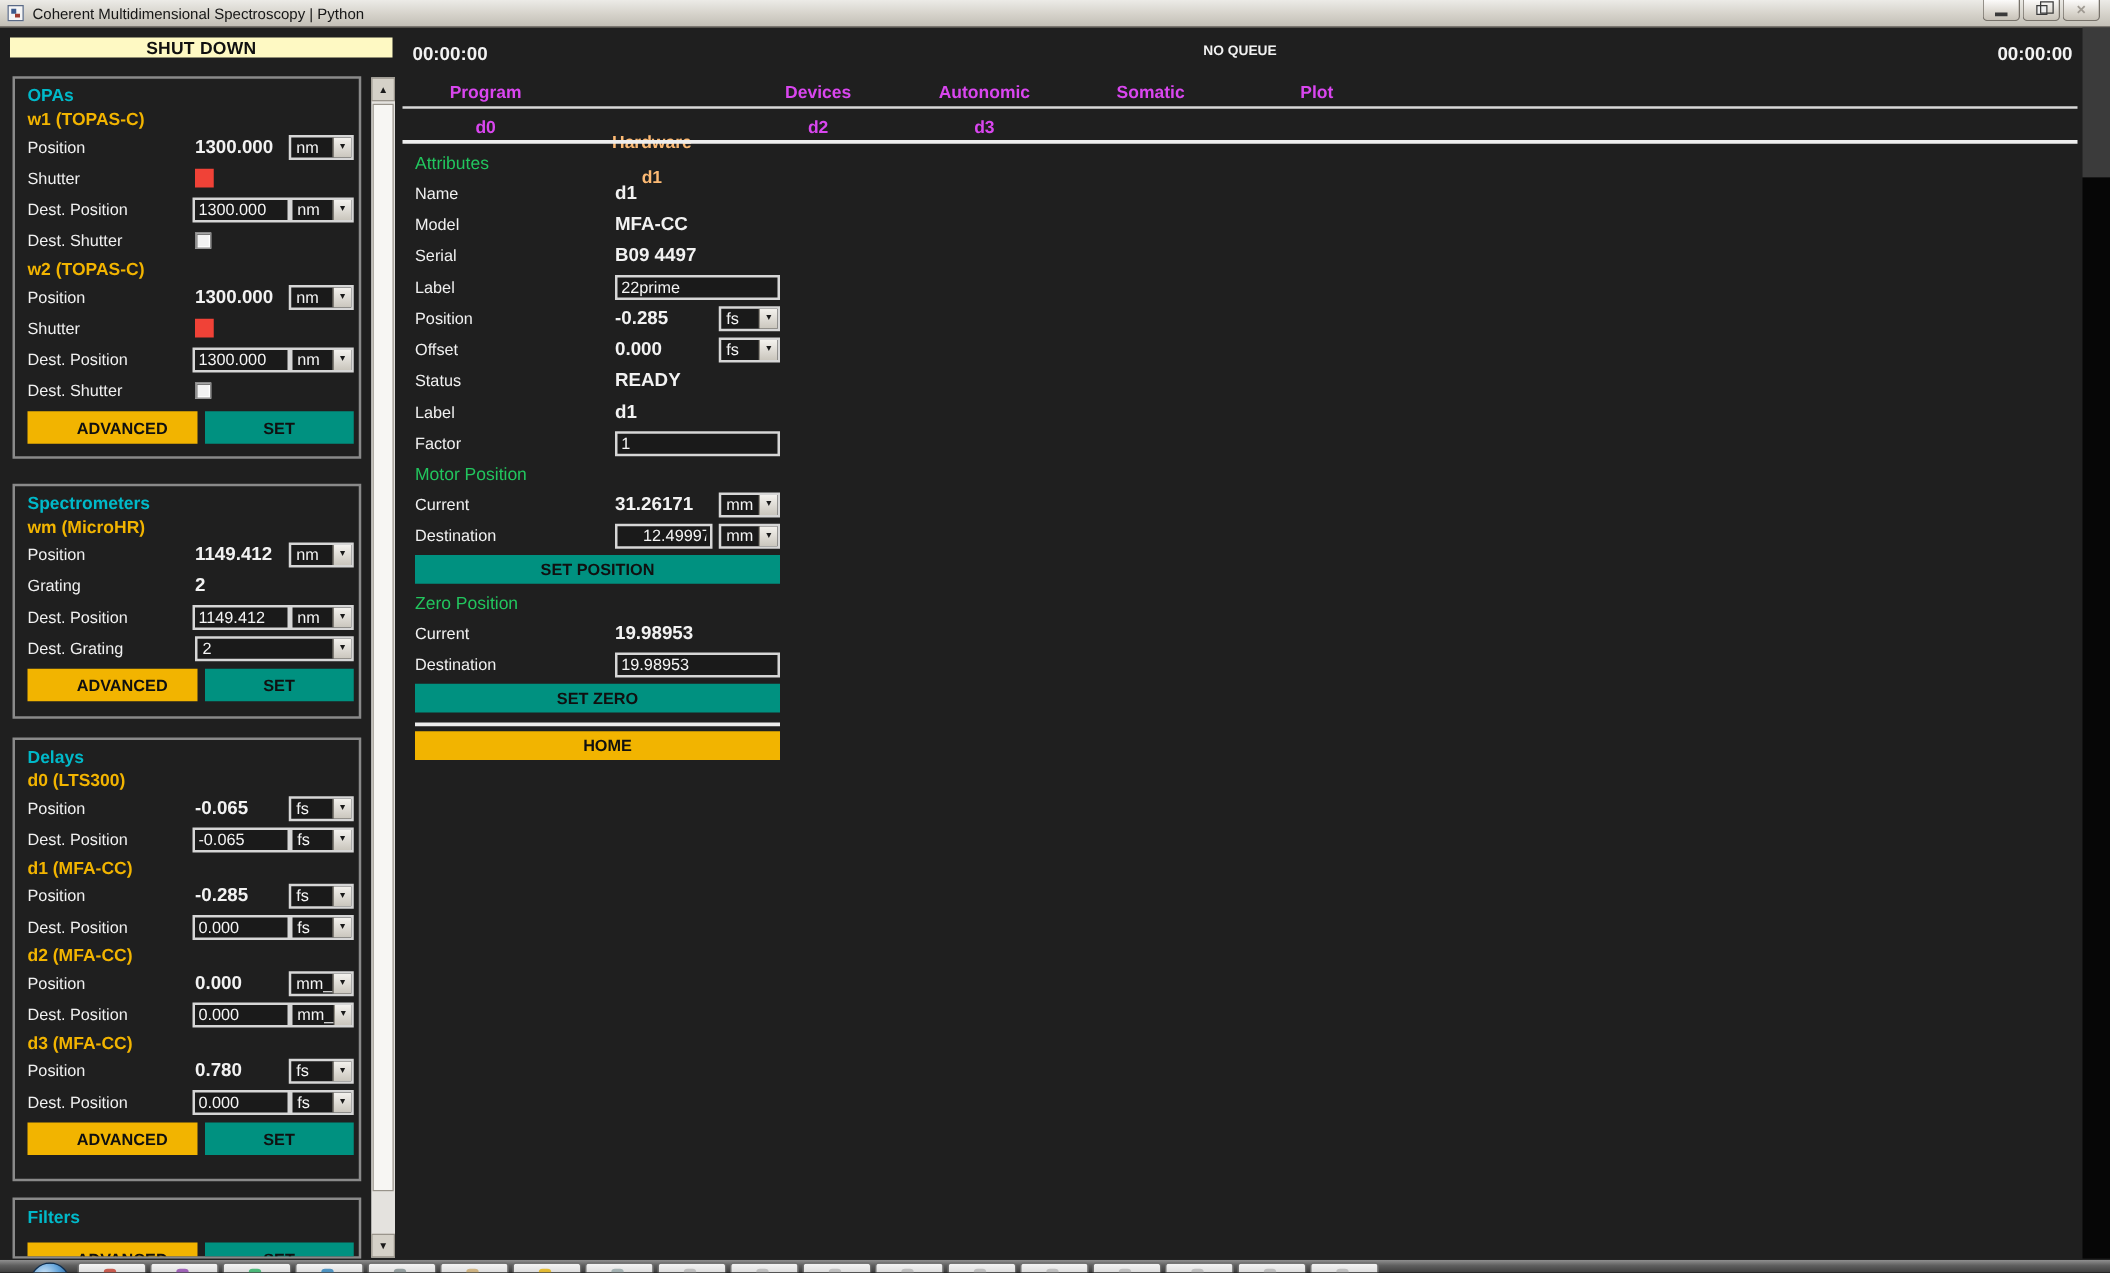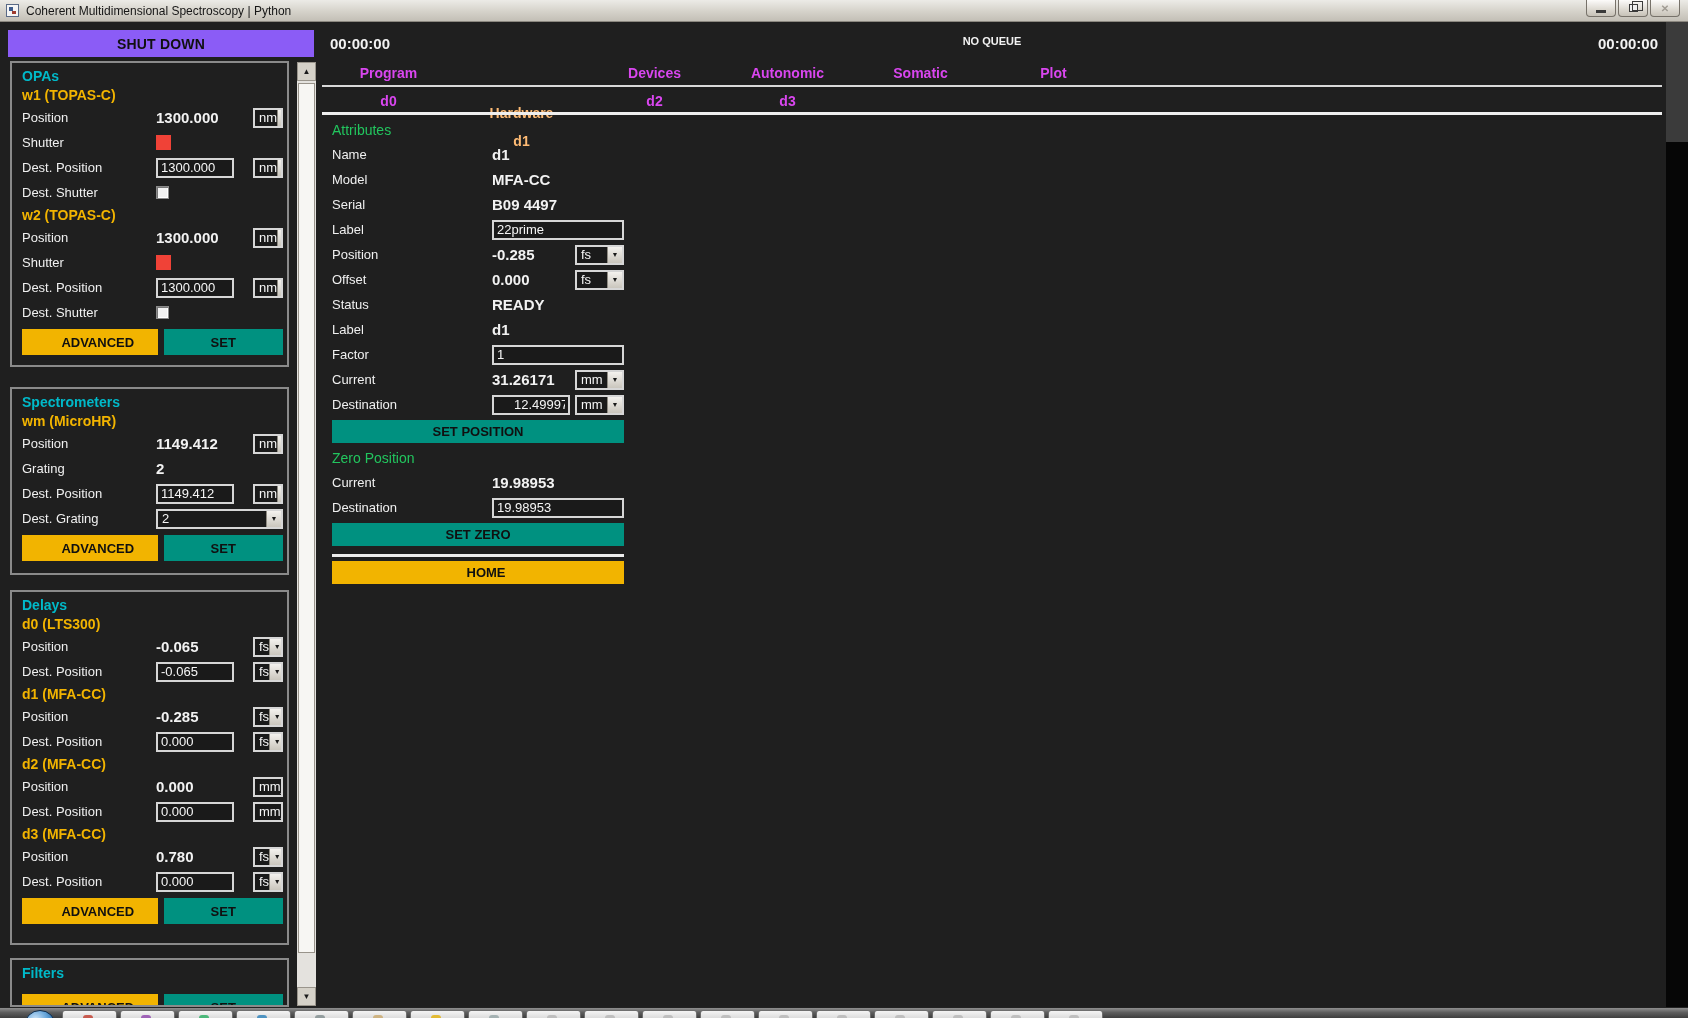--- a/index.html
+++ b/index.html
@@ -29,22 +29,22 @@
     background:linear-gradient(#fcfbfa,#dcd8d0 60%,#c7c2b8);
     display:flex; align-items:center; justify-content:center;
     font-size:10px; font-weight:bold; color:#3a3a3a;
   }
   .win-btn .glyph-min { width:10px; height:3px; background:#3a3a3a; margin-top:6px; }
   .glyph-restore { width:9px; height:8px; border:1px solid #3a3a3a; position:relative; background:#eee; }
   .glyph-restore::before { content:""; position:absolute; left:2px; top:-4px; width:9px; height:8px; border:1px solid #3a3a3a; }
   .win-btn.close { color:#a09b93; }
   
   .shutdown-btn {
-    position:absolute; left:8px; top:30px; width:306px; height:27px;
-    background:#8b5cf6; color:#101010; font-weight:bold; font-size:14px;
+    position:absolute; left:8px; top:30px; width:306px; height:16px;
+    background:#fef9c3; color:#101010; font-weight:bold; font-size:14px;
     display:flex; align-items:center; justify-content:center; letter-spacing:.2px;
   }
   .timer-left  { position:absolute; left:330px; top:35px; font-weight:bold; font-size:15px; }
   .queue-status{ position:absolute; left:322px; width:1340px; top:35px; text-align:center; font-weight:bold; font-size:11px; }
   .timer-right { position:absolute; right:30px; top:35px; font-weight:bold; font-size:15px; }
   
   .tabs-row { position:absolute; left:322px; top:62px; width:800px; display:flex; }
   .tab { width:133px; text-align:center; font-weight:bold; font-size:14px; color:#d946ef; height:22px; line-height:22px; }
   .tab.active { color:#fdba74;margin-top:40px; }
   .hline1 { position:absolute; left:322px; top:85px; width:1340px; height:2px; background:#d8d8d8; }
@@ -62,21 +62,21 @@
   .row-label { width:134px; font-size:13px; color:#f0f0f0; }
   .row-value { font-weight:bold; font-size:15px; }
   .shutter-ind { width:15px; height:15px; background:#f04237; }
   .checkbox { width:13px; height:13px; background:#f2f2f2; border:1px solid #8a8a8a;
     box-shadow: inset 1px 1px 0 #777, inset -1px -1px 0 #fff; }
   .text-input {
     width:78px; height:20px; background:#1a1a1a; border:2px solid #d6d6d6;
     color:#f5f5f5; font-size:13px; padding:0 3px; font-family:"Liberation Sans", sans-serif;
   }
   .unit-select {
-    margin-left:auto; width:30px; height:20px; border:2px solid #d6d6d6; background:#1a1a1a;
+    margin-left:auto; width:52px; height:20px; border:2px solid #d6d6d6; background:#1a1a1a;
     display:flex; align-items:center; padding-left:4px; font-size:13px; color:#f5f5f5;
     overflow:hidden; white-space:nowrap;
   }
   .sel-arrow {
     margin-left:auto; width:15px; height:16px; flex:none;
     background:linear-gradient(#f4f2ee,#cac6bd); border-left:1px solid #8f8b82;
     display:flex; align-items:center; justify-content:center; color:#1a1a1a; font-size:7px;
   }
   .wide-select { margin-left:0; flex:1; }
   .btn-row { display:flex; gap:6px; padding:4px 4px 4px 10px; }
@@ -403,20 +403,21 @@
   </div>
   <div class="f-row">
     <span class="f-label">Label</span>
     <span class="f-value">d1</span>
   </div>
   <div class="f-row">
     <span class="f-label">Factor</span>
     <input class="text-input f-input-lg" value="1" style="">
   </div>
 
+  <div class="f-title">Motor Position</div>
   <div class="f-row">
     <span class="f-label">Current</span>
     <span class="f-value">31.26171</span>
     <div class="unit-select f-select">
       <span>mm</span>
       <span class="sel-arrow">▼</span>
     </div>
   </div>
   <div class="f-row">
     <span class="f-label">Destination</span>

